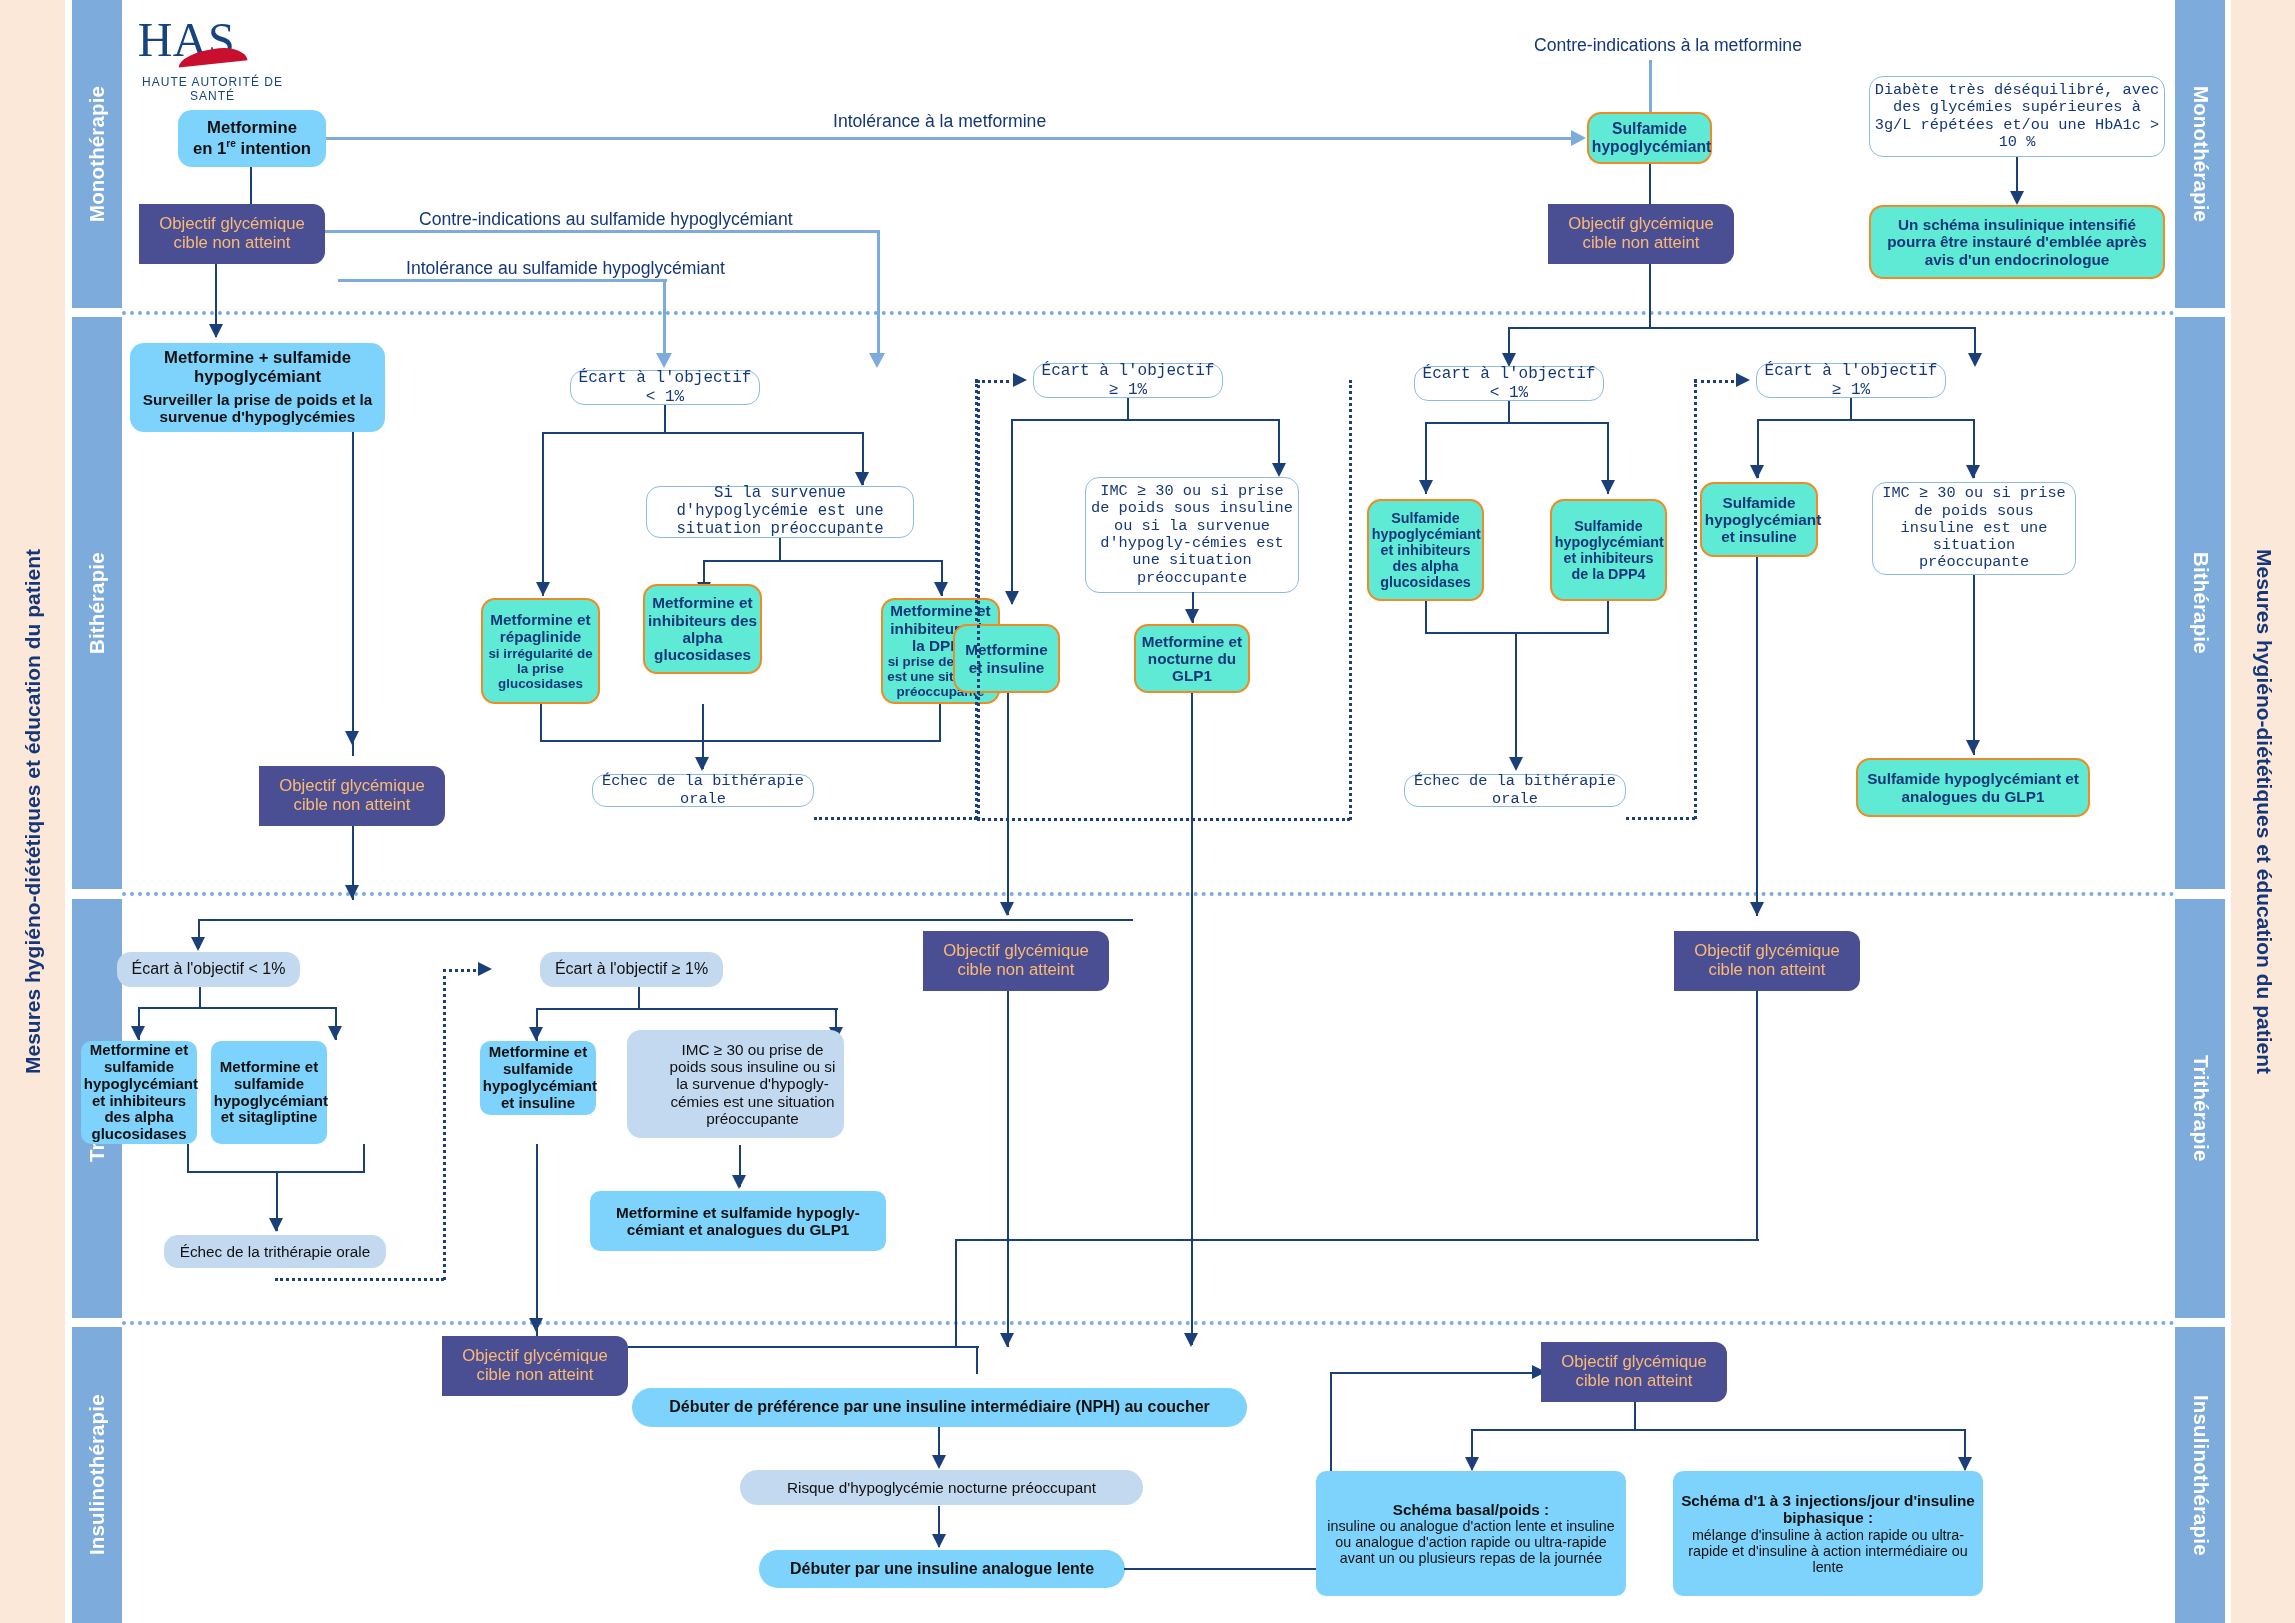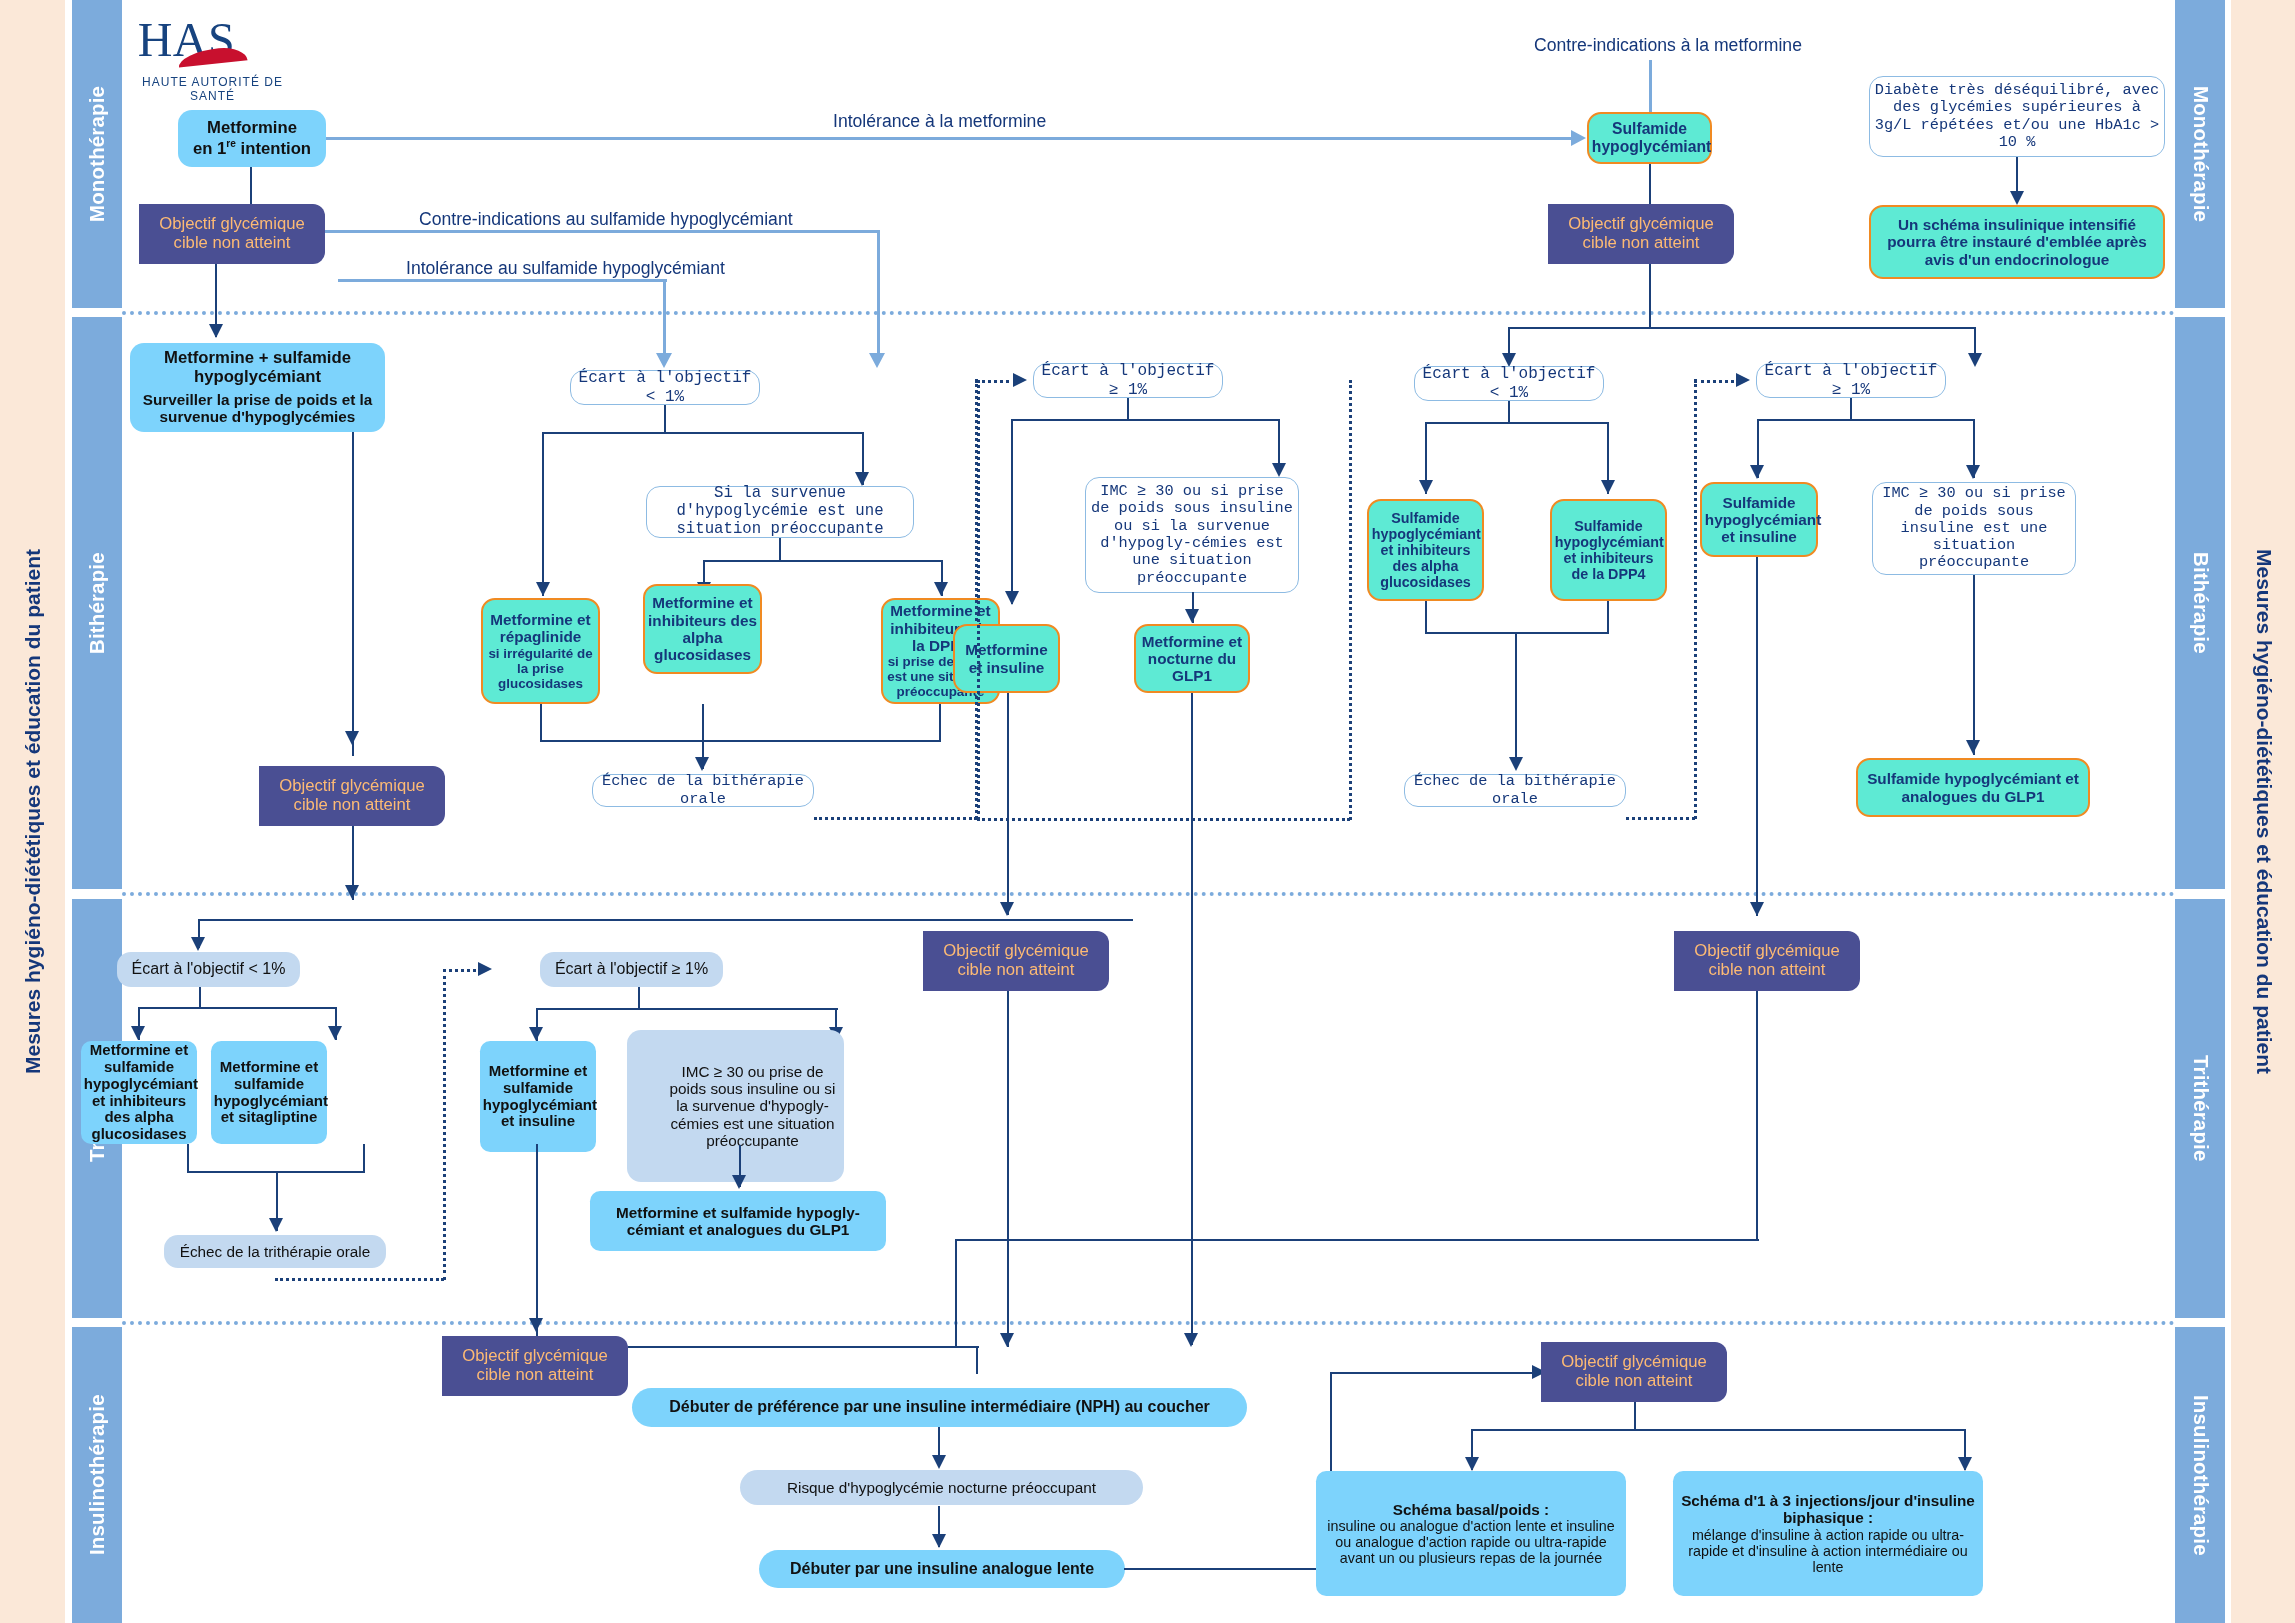--- a/index.html
+++ b/index.html
@@ -440,25 +440,25 @@
     <div class="inner">Écart à l'objectif ≥ 1%</div>
   </div>
 
   <div class="v" style="left:638px;top:987px;height:22px;"></div>
   <div class="h" style="left:536px;top:1008px;width:302px;"></div>
   <div class="v" style="left:536px;top:1008px;height:33px;"></div>
   <div class="arrow-d" style="left:529px;top:1027px;"></div>
   <div class="v" style="left:835px;top:1008px;height:33px;"></div>
   <div class="arrow-d" style="left:829px;top:1027px;"></div>
 
-  <div class="node n-orangefill" style="left:480px;top:1041px;width:116px;height:111px;font-size:15px;border-radius:10.2px;justify-content:center;">
+  <div class="node n-orangefill" style="left:480px;top:1041px;width:116px;height:74px;font-size:15px;border-radius:10.2px;justify-content:center;">
     <div class="inner">Metformine et sulfamide hypoglycémiant et insuline</div>
   </div>
 
-  <div class="node n-bluefill" style="left:627px;top:1030px;width:217px;height:152px;font-size:15.3px;padding-left:34px;">
+  <div class="node n-bluefill" style="left:627px;top:1030px;width:217px;height:108px;font-size:15.3px;padding-left:34px;">
     <div class="inner">IMC ≥ 30 ou prise de poids sous insuline ou si la survenue d'hypogly-cémies est une situation préoccupante</div>
   </div>
 
   <div class="v" style="left:739px;top:1145px;height:42px;"></div>
   <div class="arrow-d" style="left:732px;top:1175px;"></div>
 
   <div class="node n-orangefill" style="left:590px;top:1191px;width:296px;height:60px;font-size:15.3px;border-radius:10.2px;">
     <div class="inner">Metformine et sulfamide hypogly-cémiant et analogues du GLP1</div>
   </div>
 

